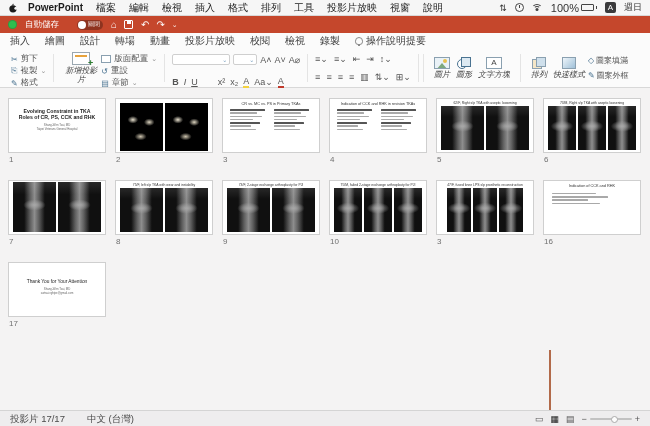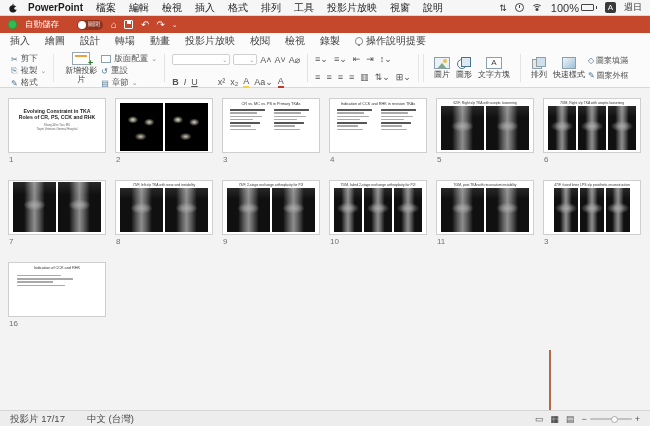--- a/index.html
+++ b/index.html
@@ -59,21 +59,21 @@
   
   .ribbon { height:38px; background:#fbfbfb; border-bottom:1px solid #d8d8d8;
     display:flex; align-items:stretch; padding:2px 4px 3px 6px; font-size:8.5px; color:#444; }
   .rgroup { display:flex; align-items:center; padding:0 5px; }
   .rdiv { width:1px; background:#e4e4e4; margin:2px 2px; }
   .stack3 { display:flex; flex-direction:column; justify-content:space-between; height:32px; padding:1px 0; }
   .srow { display:flex; align-items:center; gap:3px; white-space:nowrap; color:#555; }
   .srow .g { color:#4a7391; font-size:8px; }
   .bigbtn { display:flex; flex-direction:column; align-items:center; justify-content:flex-start;
     margin:0 3px; text-align:center; line-height:1.15; color:#444; }
-  .bigbtn .lbl { font-size:8px; margin-top:1px; }
+  .bigbtn .lbl { font-size:8px; margin-top:1px;font-style:italic; }
   .slide-ico { width:18px; height:13px; background:#fff; border:1px solid #9aa7b0; position:relative; }
   .slide-ico:before { content:""; position:absolute; left:2px; top:2px; width:12px; height:2px; background:#e8a33d; }
   .slide-ico:after { content:"+"; position:absolute; right:-4px; bottom:-5px; color:#2e7d32; font-size:9px; font-weight:bold; }
   .mini-rect { width:10px; height:8px; border:1px solid #8aa0b0; background:#fff; display:inline-block; }
   .fontbox { width:58px; height:11px; border:1px solid #cfcfcf; background:#fff; border-radius:2px;
     display:inline-flex; align-items:center; justify-content:flex-end; padding-right:2px; color:#7aa0c0; font-size:6px; }
   .sizebox { width:24px; }
   .fmt { font-size:9px; color:#555; }
   .fmt.b { font-weight:bold; } .fmt.i { font-style:italic; } .fmt.u { text-decoration:underline; }
   .fmt.s { text-decoration:line-through;margin-top:23px; }
@@ -493,50 +493,50 @@
           <div class="panels">
             <div class="xp w3"></div>
             <div class="xp w3"></div>
             <div class="xp w3"></div>
           </div>
         </div>
         <div class="snum">10</div>
       </div>
       <div class="cell">
         <div class="thumb">
-          <div class="s-xt">70/M, post TKA with recurvatum instability</div>
-          <div class="panels">
-            <div class="xp w2"></div>
-            <div class="xp w2"></div>
-          </div>
-        </div>
-        <div class="snum">11</div>
-      </div>
-      <div class="cell">
-        <div class="thumb">
           <div class="s-xt">47/F, fused knee LPS s/p prosthetic reconstruction</div>
           <div class="panels">
             <div class="xp tall"></div>
             <div class="xp tall"></div>
             <div class="xp tall"></div>
           </div>
         </div>
         <div class="snum">3</div>
       </div>
       <div class="cell">
         <div class="thumb">
           <div class="s-bt">Indication of CCK and RHK</div>
           <div class="left-lines">
             <div class="bar" style="width: 55%;"></div>
             <div class="bar" style="width: 70%;"></div>
             <div class="bar" style="width: 45%;"></div>
             <div class="bar" style="width: 60%;"></div>
           </div>
         </div>
         <div class="snum">16</div>
+      </div>
+      <div class="cell">
+        <div class="thumb">
+          <div class="s-ty">Thank You for Your Attention</div>
+          <div class="s-sub">
+            <div>Shang-Wen Tsai, MD</div>
+            <div>swtsai.vghtpe@gmail.com</div>
+          </div>
+        </div>
+        <div class="snum">17</div>
       </div>
     </div>
   <div class="caret" style="left:549px; top:262px; height:68px;"></div>
 </div>
 
 <div class="statusbar">
   <span>投影片 17/17</span>
   <span class="sb-lang">中文 (台灣)</span>
   <div class="sb-right">
     <span class="vbtn">▭</span>

